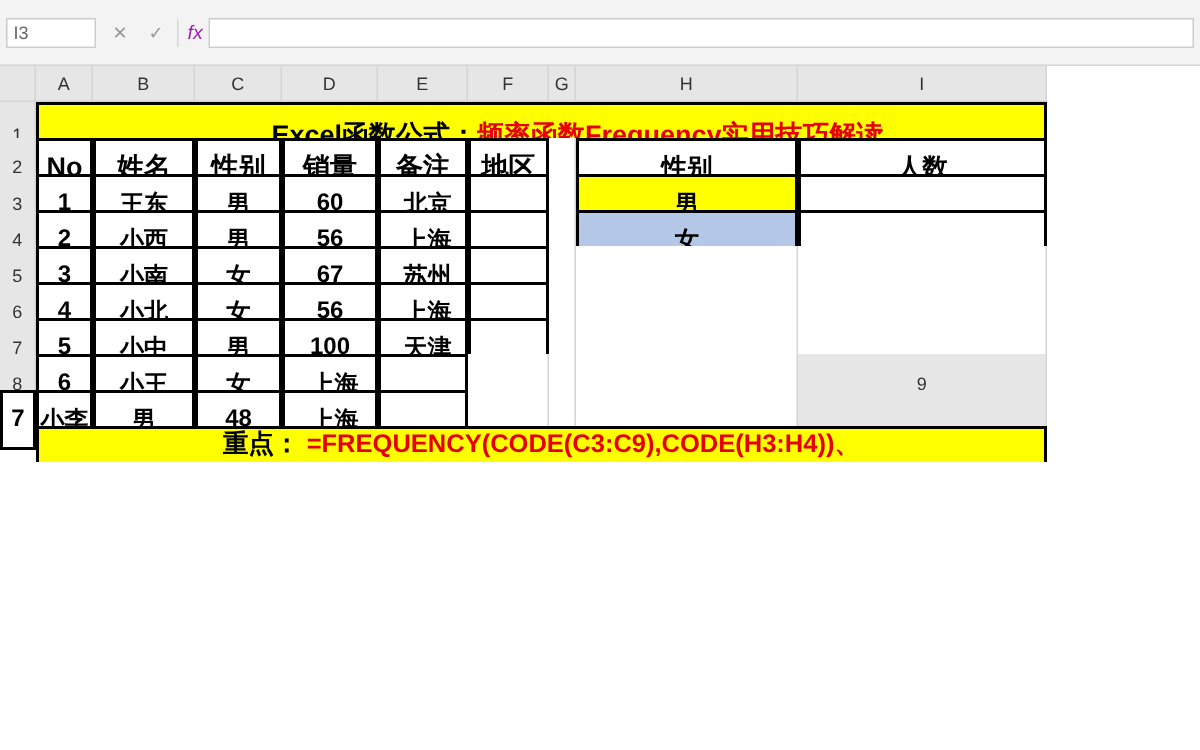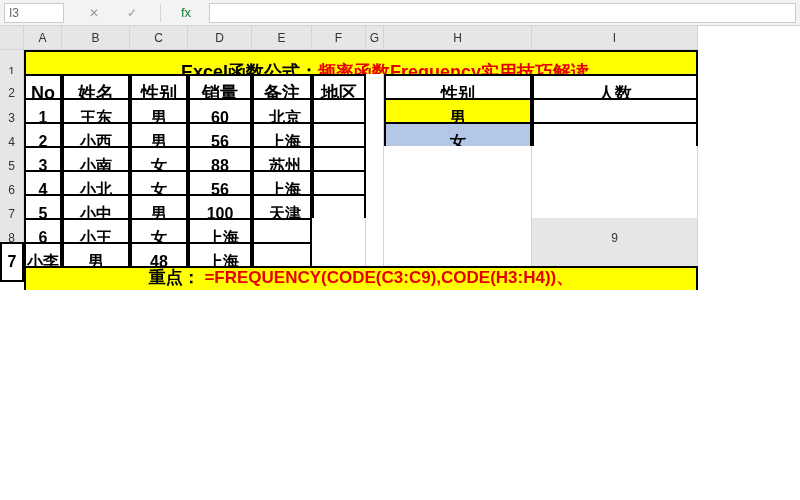--- a/index.html
+++ b/index.html
@@ -1,22 +1,22 @@
 <!DOCTYPE html>
 <html><head>
   <meta charset="utf-8">
   <style>
     * { margin: 0; padding: 0; box-sizing: border-box; }
     body { font-family: "Microsoft YaHei", Arial, sans-serif; background: #fff; overflow: hidden; }
     
-    .toolbar { height: 26px; background: #f3f3f3; border-bottom: 1px solid #d4d4d4; display: flex; align-items: center; padding: 0 4px; gap: 14px; }
+    .toolbar { height: 44px; background: #f3f3f3; border-bottom: 1px solid #d4d4d4; display: flex; align-items: center; padding: 0 4px; gap: 0; }
     .toolbar-btn { width: 24px; height: 22px; display: flex; align-items: center; justify-content: center; color: #999; font-size: 12px; }
     .toolbar-sep { width: 1px; height: 18px; background: #d4d4d4; margin: 0 2px; }
     .name-box { width: 60px; height: 20px; background: #fff; border: 1px solid #ccc; font-size: 12px; padding: 0 4px; display: flex; align-items: center; color: #666; margin-right: 4px; }
-    .fx { color: #15803d; font-size: 13px; padding: 0 4px; }
+    .fx { font-style: italic; color: #a21caf; font-size: 13px; padding: 0 4px; }
     .formula-input { flex: 1; height: 20px; background: #fff; border: 1px solid #ccc; }
     
     .grid { display: grid; grid-template-columns: 24px 38px 68px 58px 64px 60px 54px 18px 148px 166px; grid-auto-rows: 24px; font-size: 13px; }
     .grid > div { border-right: 1px solid #d4d4d4; border-bottom: 1px solid #d4d4d4; display: flex; align-items: center; justify-content: center; background: #fff; }
     .grid .row1 { height: 44px; }
     .grid .row2 { height: 38px; }
     .grid .rowdata { height: 40px; }
     .grid .rowfoot { height: 44px; }
     .hdr { background: #e6e6e6 !important; color: #333; font-size: 12px; }
     .corner { background: #e6e6e6 !important; }
@@ -100,21 +100,21 @@
   <div class="tcell rowdata tcell-left">上海</div>
   <div class="tcell rowdata"></div>
   <div class="rowdata"></div>
   <div class="side-blue rowdata">女</div>
   <div class="side-empty rowdata"></div>
 
   <div class="hdr rowdata">5</div>
   <div class="tcell rowdata">3</div>
   <div class="tcell rowdata">小南</div>
   <div class="tcell rowdata">女</div>
-  <div class="tcell rowdata">88</div>
+  <div class="tcell rowdata">67</div>
   <div class="tcell rowdata tcell-left">苏州</div>
   <div class="tcell rowdata"></div>
   <div class="rowdata"></div>
   <div class="side-plain rowdata"></div>
   <div class="side-plain rowdata"></div>
 
   <div class="hdr rowdata">6</div>
   <div class="tcell rowdata">4</div>
   <div class="tcell rowdata">小北</div>
   <div class="tcell rowdata">女</div>

